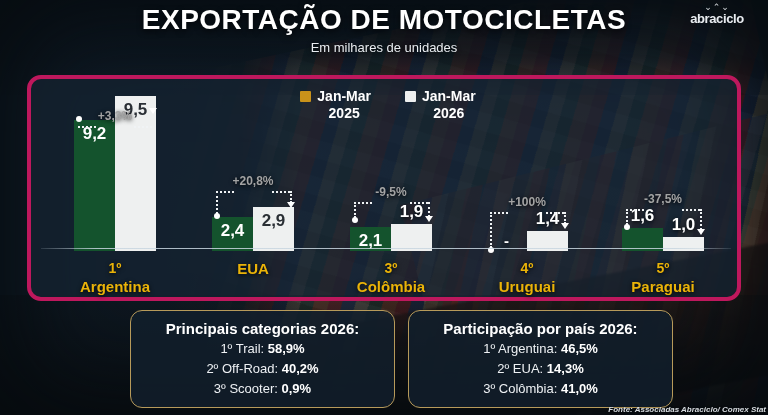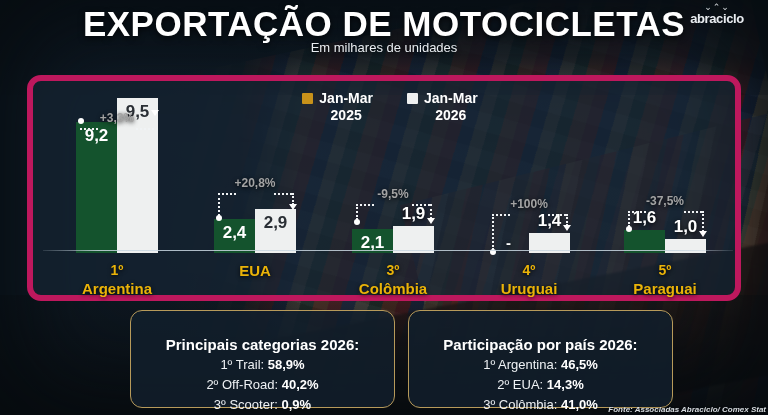--- a/index.html
+++ b/index.html
@@ -63,40 +63,40 @@
     background:linear-gradient(0deg,rgba(10,14,18,.88) 0%,rgba(10,14,18,.35) 100%);
   }
   .bg-vignette{
     position:absolute;inset:0;
     box-shadow:inset 0 0 90px 34px rgba(6,10,14,.85);
   }
 
   
   .title{
     position:absolute;left:0;top:4px;width:768px;text-align:center;
-    font-size:35px;font-weight:bold;color:#ffffff;letter-spacing:.5px;
+    font-size:28px;font-weight:bold;color:#ffffff;letter-spacing:.5px;
     text-shadow:0 2px 6px rgba(0,0,0,.75);
     white-space:nowrap;
   }
   .subtitle{
     position:absolute;left:0;top:40px;width:768px;text-align:center;
     font-size:13px;color:#e8ecf0;font-weight:500;
     text-shadow:0 1px 4px rgba(0,0,0,.8);
   }
   .logo{
     position:absolute;right:8px;top:3px;width:86px;height:30px;
     text-align:center;color:#e9edf1;
   }
   .logo-mark{font-size:9px;line-height:9px;letter-spacing:1px;opacity:.9;}
   .logo-text{font-size:13px;font-weight:bold;letter-spacing:-.4px;line-height:14px;}
 
   
   .chart-panel{
     position:absolute;left:27px;top:75px;width:714px;height:226px;
-    border:6px solid #be185d;border-radius:14px;
+    border:4px solid #be185d;border-radius:14px;
     background:rgba(20,34,48,.80);
     box-sizing:border-box;
   }
 
   .legend{
     position:absolute;left:0;top:9px;width:714px;
     display:flex;justify-content:center;gap:34px;
   }
   .legend-item{display:flex;align-items:flex-start;gap:6px;}
   .legend-swatch{width:11px;height:11px;margin-top:3px;border-radius:1px;}
@@ -155,21 +155,21 @@
   }
   .cat-rank{font-size:14px;font-weight:bold;line-height:18px;}
   .cat-name{font-size:15px;font-weight:bold;line-height:19px;}
 
   
   .box{
     position:absolute;top:310px;height:98px;
     border:1px solid #b79a5a;border-radius:12px;
     background:rgba(18,31,44,.85);
     box-sizing:border-box;text-align:center;
-    padding-top:23px;
+    padding-top:7px;
   }
   .box-left{left:130px;width:265px;}
   .box-right{left:408px;width:265px;}
   .box-title{
     font-size:15px;font-weight:bold;color:#ffffff;line-height:21px;
   }
   .box-row{
     font-size:13px;color:#eef1f4;line-height:20px;font-weight:normal;
   }
   .box-row b{font-weight:bold;color:#ffffff;}

